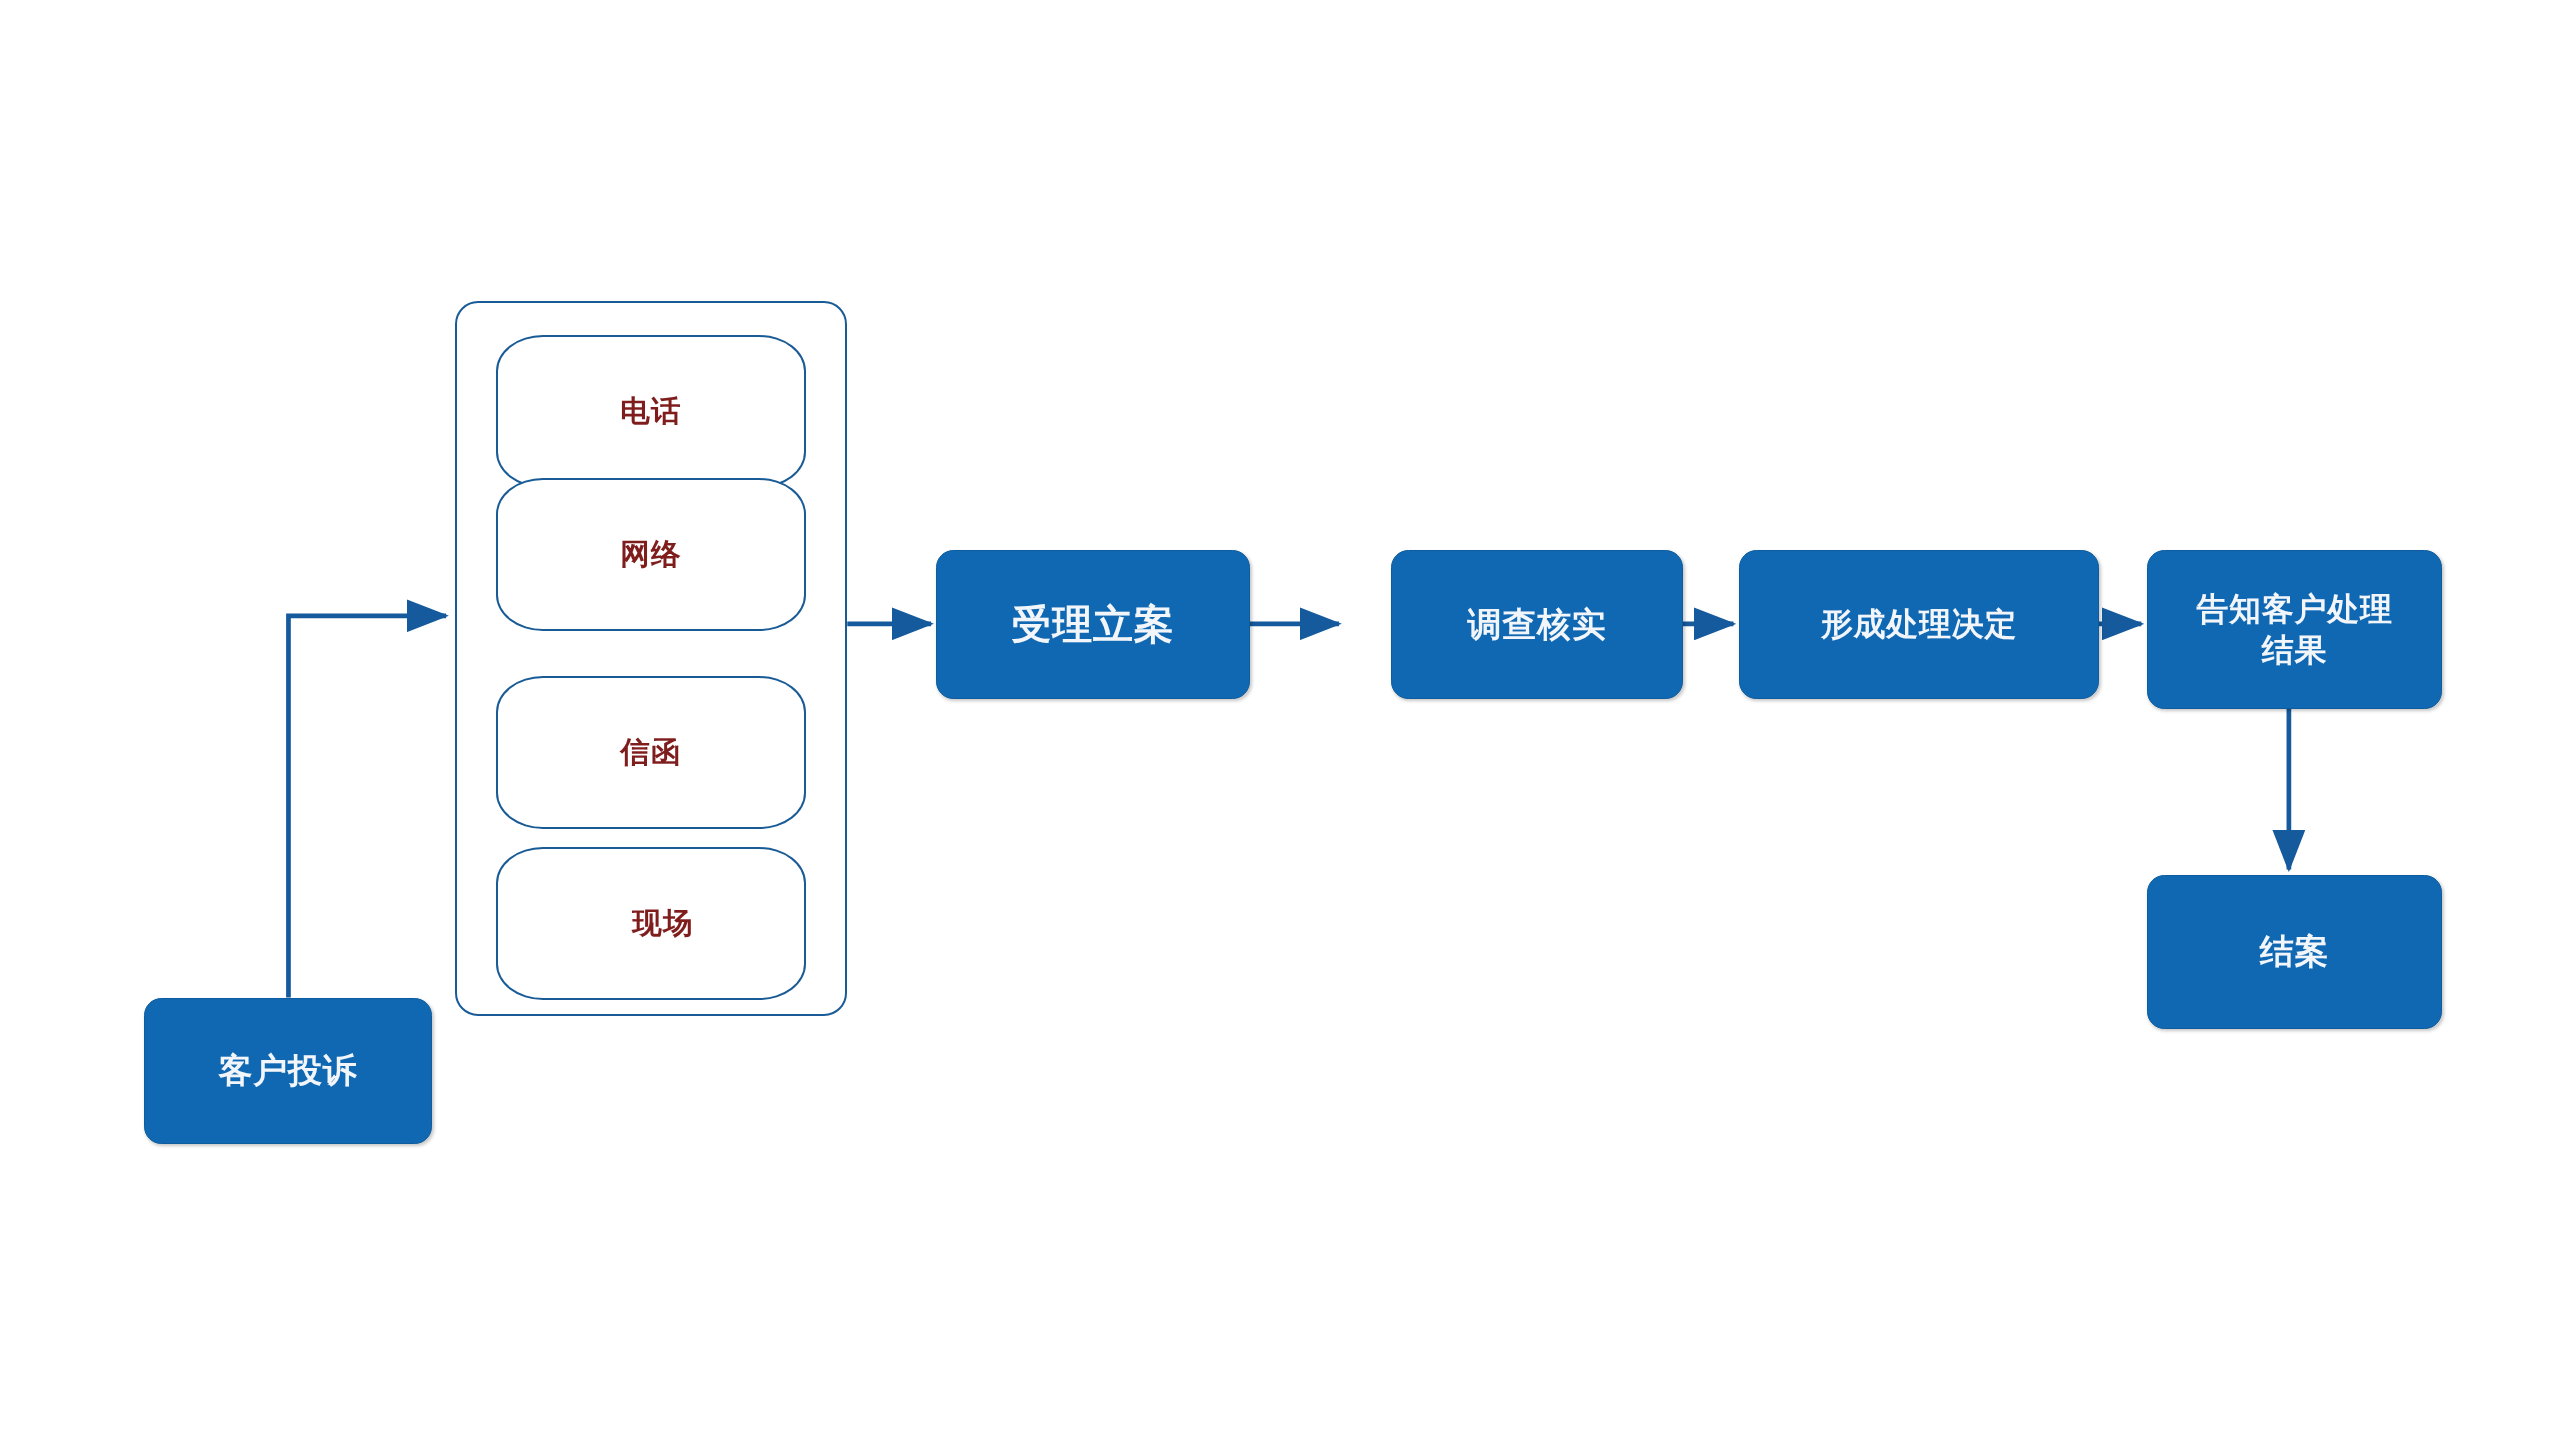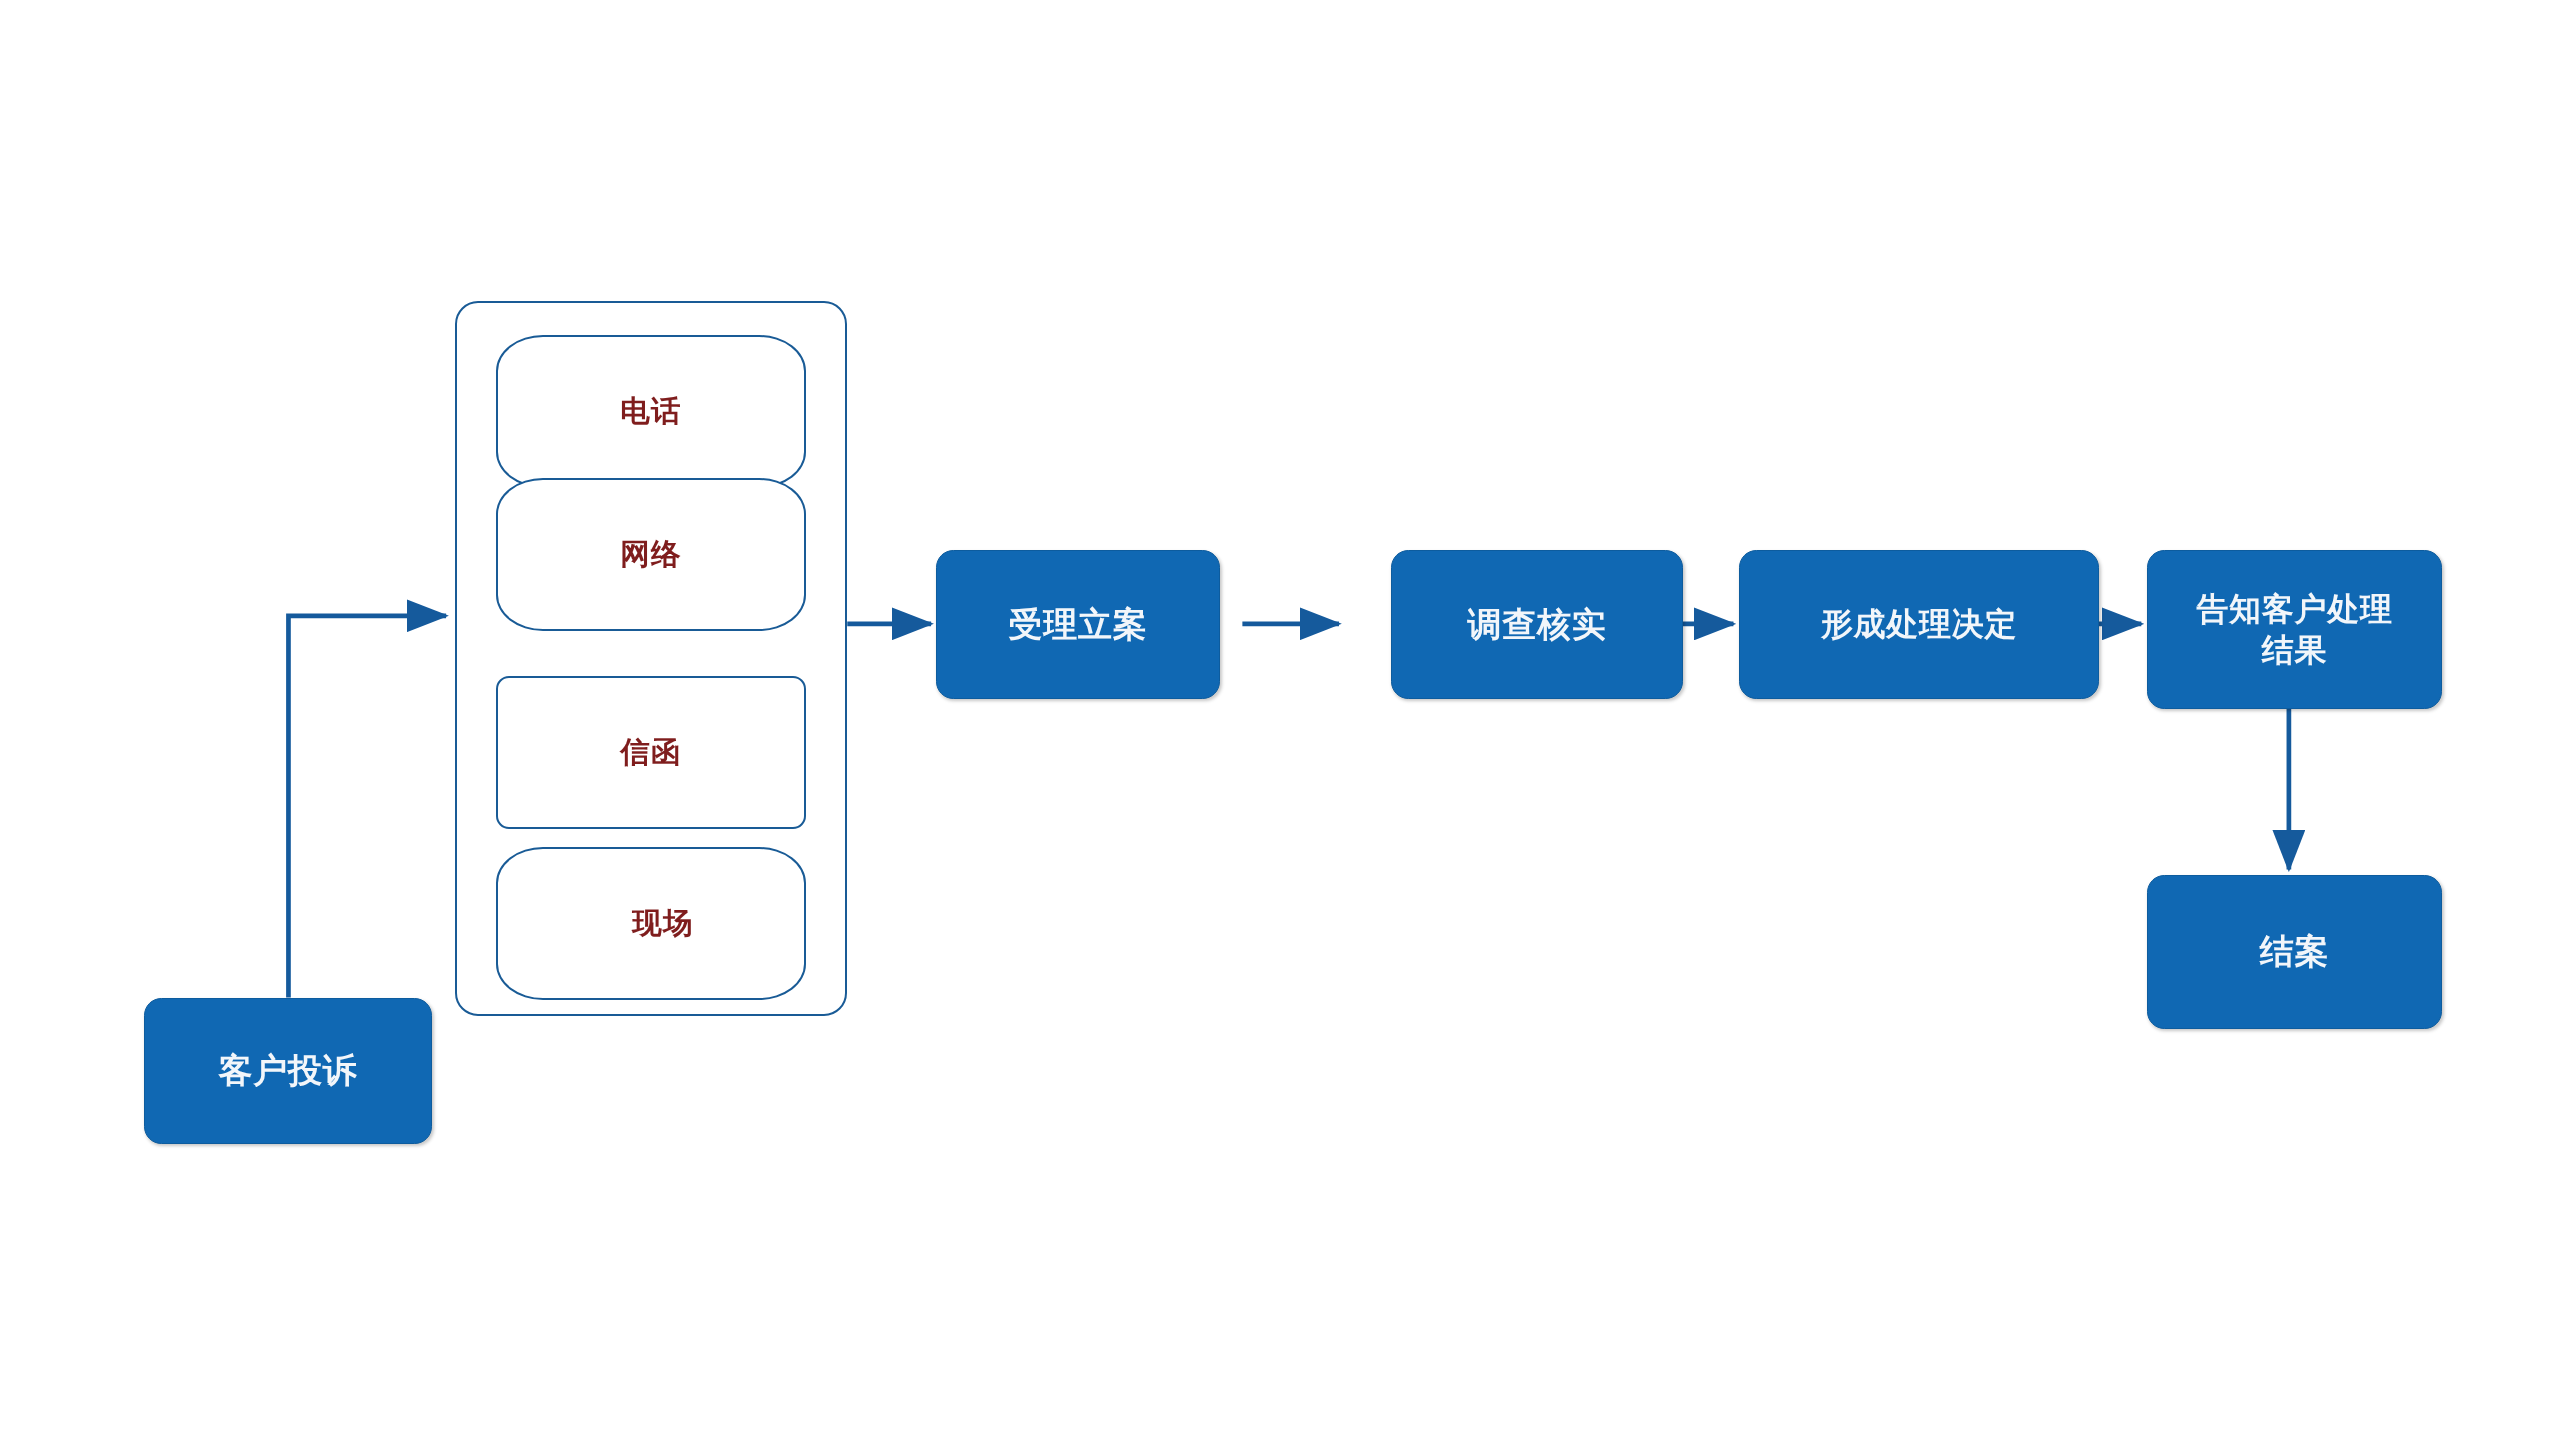--- a/index.html
+++ b/index.html
@@ -91,25 +91,25 @@
   </svg>
 
   <div class="node" style="left:144px; top:998px; width:288px; height:146px; font-size:34px;">客户投诉</div>
 
   <div class="group-frame" style="left:455px; top:301px; width:392px; height:715px;"></div>
 
   <div class="pill" style="left:496px; top:335px; width:310px; height:153px; font-size:29.5px;">电话</div>
 
   <div class="pill" style="left:496px; top:478px; width:310px; height:153px; font-size:29.5px;">网络</div>
 
-  <div class="pill" style="left:496px; top:676px; width:310px; height:153px; font-size:29.5px;border-radius:13px;">信函</div>
+  <div class="pill" style="left:496px; top:676px; width:310px; height:153px; font-size:29.5px;">信函</div>
 
   <div class="pill" style="left:496px; top:847px; width:310px; height:153px; font-size:29.5px;padding-left:24px;">现场</div>
 
-  <div class="node" style="left:936px; top:550px; width:284px; height:149px; font-size:34px;text-align:center;">受理立案</div>
+  <div class="node" style="left:936px; top:550px; width:314px; height:149px; font-size:40px;text-align:center;">受理立案</div>
 
   <div class="node" style="left:1344px; top:550px; width:292px; height:149px; font-size:34px;margin-left:47px;">调查核实</div>
 
   <div class="node" style="left:1739px; top:550px; width:360px; height:149px; font-size:32px;">形成处理决定</div>
 
   <div class="node" style="left:2147px; top:550px; width:295px; height:159px; font-size:32px;">告知客户处理
 结果</div>
 
   <div class="node" style="left:2147px; top:875px; width:295px; height:154px; font-size:34px;">结案</div>
 

